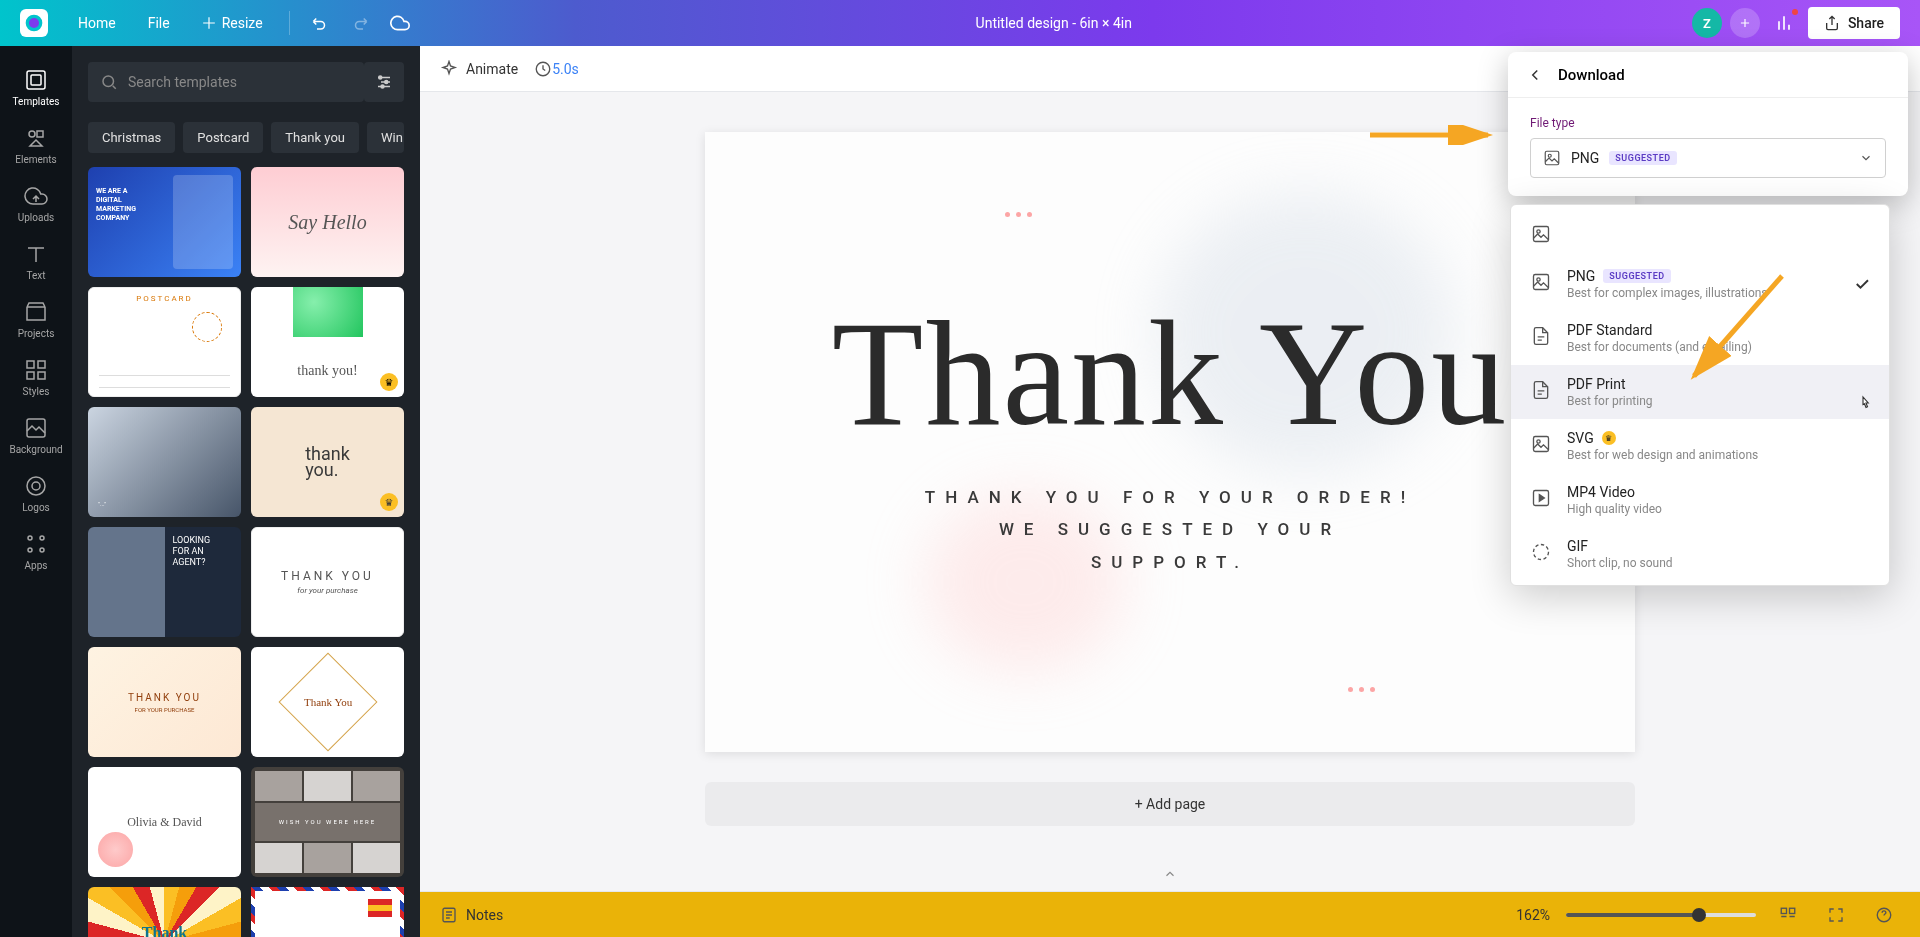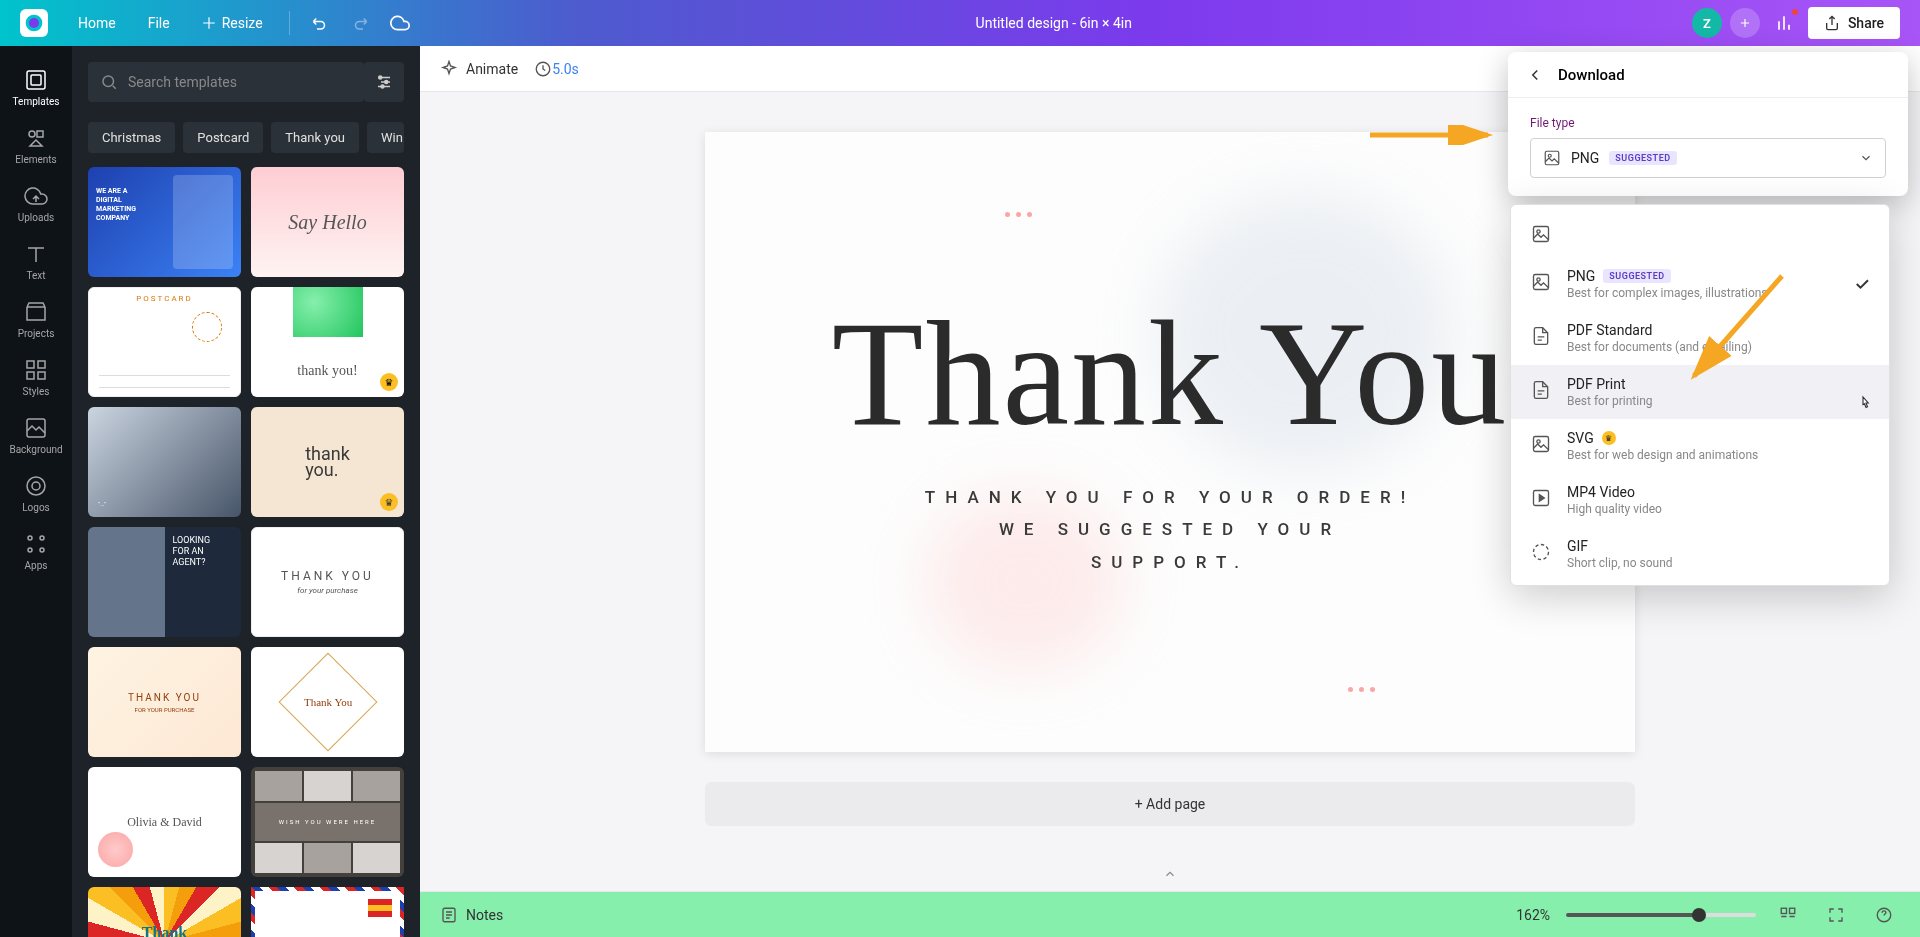--- a/index.html
+++ b/index.html
@@ -83,21 +83,21 @@
 .dd-item .dd-desc { font-size: 12px; color: #888; margin-top: 2px; }
 .dd-item .check { position: absolute; right: 18px; top: 50%; transform: translateY(-50%); color: #333; }
 .dd-item .crown-small { width:14px; height:14px; background:#fbbf24; border-radius:50%; display:inline-flex; align-items:center; justify-content:center; font-size:8px; }
 .dd-item .cursor-ptr { position:absolute; right: 14px; bottom: 6px; }
 
 
 .arrow1 { position:absolute; left:1370px; top:125px; z-index:70; }
 .arrow2 { position:absolute; right:128px; top:268px; z-index:70; }
 
 
-.bottom-bar { position: absolute; left: 420px; right: 0; bottom: 0; height: 46px; background: #86efac; border-top: 1px solid #e5e7eb; display: flex; align-items: center; padding: 0 20px; gap: 16px; }
+.bottom-bar { position: absolute; left: 420px; right: 0; bottom: 0; height: 46px; background: #eab308; border-top: 1px solid #e5e7eb; display: flex; align-items: center; padding: 0 20px; gap: 16px; }
 .bottom-bar .notes-btn { display: flex; align-items: center; gap: 8px; font-size: 14px; color: #333; cursor: pointer; }
 .bottom-bar .spacer { flex: 1; }
 .bottom-bar .zoom-val { font-size: 14px; color: #333; }
 .bottom-bar .slider { width: 190px; height: 4px; background: #ddd; border-radius: 2px; position: relative; }
 .bottom-bar .slider .fill { position:absolute; left:0; top:0; height:100%; width:70%; background:#555; border-radius:2px; }
 .bottom-bar .slider .thumb { position: absolute; left: 70%; top: 50%; transform: translate(-50%,-50%); width: 14px; height: 14px; background: #333; border-radius: 50%; }
 .bottom-bar .icon-btn { width: 32px; height: 32px; display: flex; align-items: center; justify-content: center; cursor: pointer; }
 
 svg { display:block; }
 </style>

